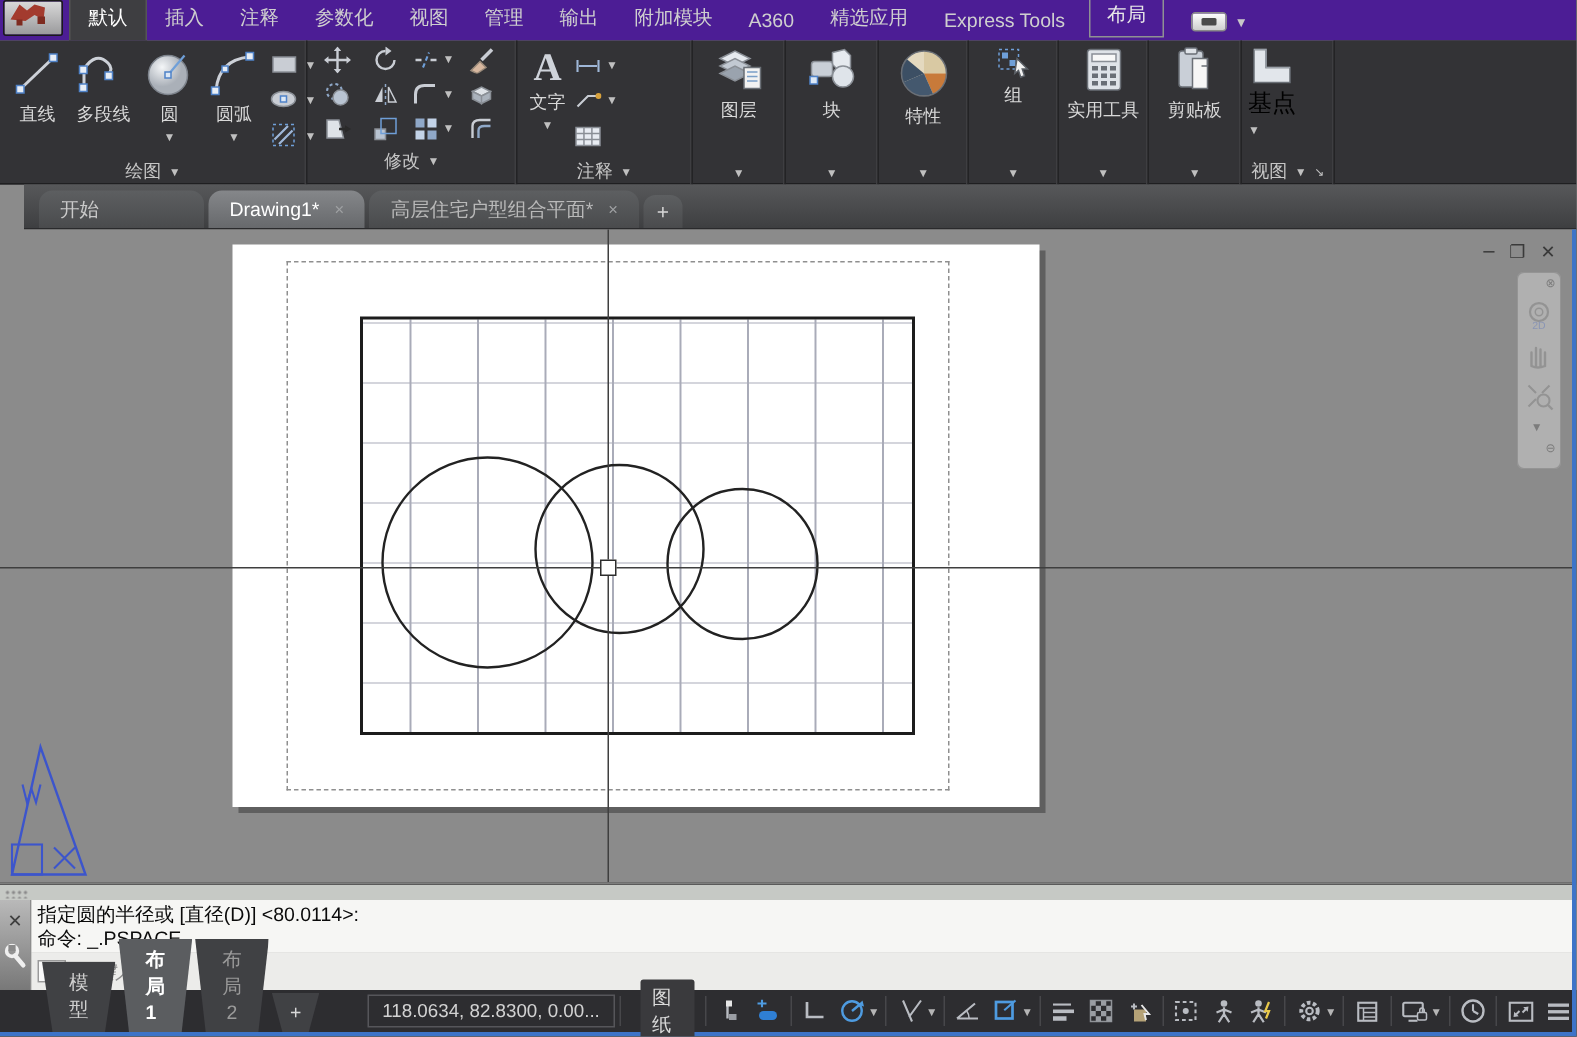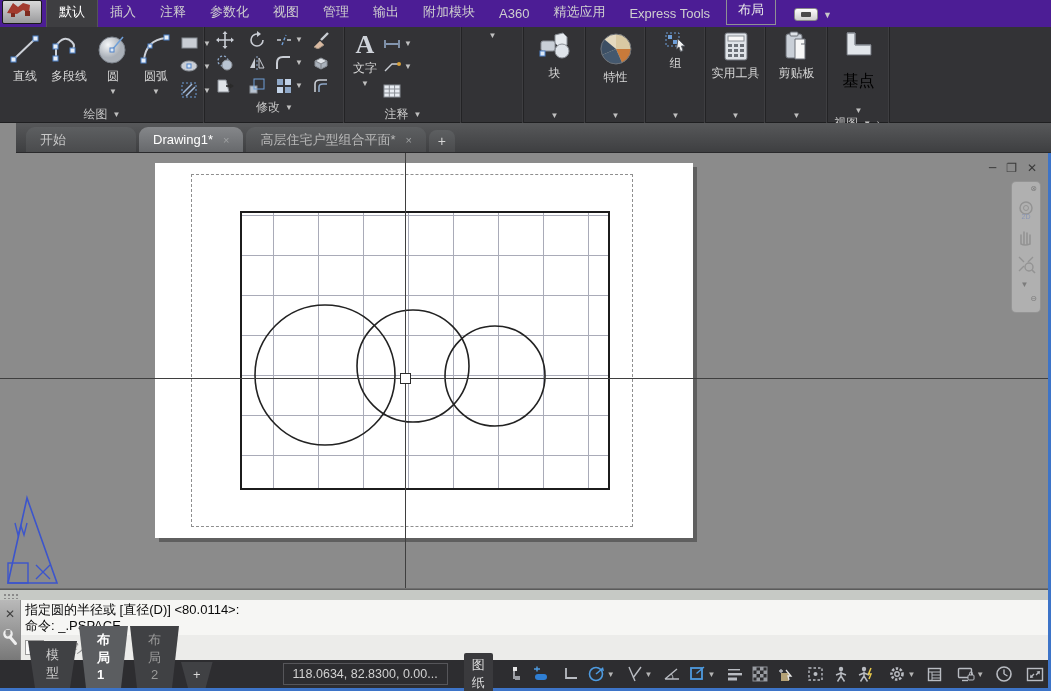--- a/index.html
+++ b/index.html
@@ -84,21 +84,21 @@
   #cmd-placeholder { font-size:13px; font-style:italic; color:#8e8e8e; }
 
   
   #statusbar { position:absolute; left:0; top:660px; width:100%; height:31px; background:#2d2d30; border-bottom:3px solid #3d74c8; display:flex; align-items:center; }
   .ltabs { display:flex; align-items:flex-end; height:100%; padding-left:28px; gap:2px; }
   .ltab { clip-path:polygon(0 0,100% 0,calc(100% - 7px) 100%,7px 100%); padding:5px 18px 6px 18px; font-size:13px; margin-top:7px; }
   .ltab.model { background:#404144; color:#cfcfcf; }
   .ltab.active { background:#5b5d60; color:#ffffff; font-weight:bold; }
   .ltab.other { background:#404144; color:#9a9a9a;text-align:center; }
   .ltab.plus { background:#404144; color:#d8d8d8; padding:5px 12px 6px 12px; }
-  #coords { margin-left:70px; border:1px solid #56565a; color:#d2d2d2; font-size:12.5px; padding:3px 9px; white-space:nowrap; }
+  #coords { margin-left:32px; border:1px solid #56565a; color:#d2d2d2; font-size:12.5px; padding:3px 9px; white-space:nowrap; }
   #paperbtn { margin:0 4px 0 10px; color:#dadada; font-size:13px; padding:3px 8px; background:#3a3a3d; border-radius:2px; }
   .ssep { width:1px; height:20px; background:#47474a; margin:0 3px; }
   .sic { min-width:23px; height:23px; display:flex; align-items:center; justify-content:center; margin:0 1px; }
   .sic svg { display:block; }
   .scaret { color:#b5b5b5; font-size:8px; margin:0 1px 0 -2px; }
   .stretch { flex:1; }
 </style>
 </head>
 <body>
 
@@ -324,20 +324,30 @@
           </div>
         </div>
       </div>
       <div class="plabel">
         <span>注释</span>
           <span class="caret">▼</span>
       </div>
     </div>
 
     <div class="panel collapsed" style="width:62px">
+      <div class="pbody">
+        <svg width="34" height="32" viewBox="0 0 34 32">
+          <path d="M4 8 L14 3 L24 8 L14 13 Z" fill="#e6eaef" stroke="#8a8f96"></path>
+          <path d="M4 13 L14 8 L24 13 L14 18 Z" fill="#c2c9d2" stroke="#8a8f96"></path>
+          <path d="M4 18 L14 13 L24 18 L14 23 Z" fill="#9aa3ae" stroke="#8a8f96"></path>
+          <rect x="20" y="14" width="11" height="14" fill="#f2f2f2" stroke="#6a6f76"></rect>
+          <path d="M22 17 h7 M22 20 h7 M22 23 h7" stroke="#7a9fc8"></path>
+        </svg>
+        <span class="pname">图层</span>
+      </div>
       <div class="plabel">
           <span class="caret">▼</span>
         </div>
     </div>
 
     <div class="panel collapsed" style="width:62px">
       <div class="pbody">
         <svg width="36" height="32" viewBox="0 0 36 32">
           <path d="M18 4 L26 2 L30 6 L30 14 L22 16 L18 12 Z" fill="#e6eaef" stroke="#8a8f96"></path>
           <rect x="4" y="10" width="14" height="10" rx="2" fill="#c9cfd7" stroke="#8a8f96"></rect>
@@ -416,21 +426,21 @@
           <path d="M22 8 l0 5 -4 0" fill="none" stroke="#6a6f76"></path>
         </svg>
         <span class="pname">剪贴板</span>
       </div>
       <div class="plabel">
           <span class="caret">▼</span>
         </div>
     </div>
 
     <div class="panel" style="width:62px">
-      <div class="pbody" style="flex-direction:column;align-items:center;gap:14px;padding-top:4px">
+      <div class="pbody" style="flex-direction:column;align-items:flex-start;gap:2px;padding-top:4px">
         <svg width="32" height="26" viewBox="0 0 32 26">
           <path d="M4 2 L12 2 L12 14 L28 14 L28 24 L4 24 Z" fill="#e2e6eb" stroke="#6a6f76"></path>
           <path d="M4 2 L12 2 L12 14 L28 14" fill="none" stroke="#9aa0a8"></path>
         </svg>
         <span class="pname">基点</span>
         <span class="caret">▼</span>
       </div>
       <div class="plabel">
         <span>视图</span>
           <span class="caret">▼</span>

